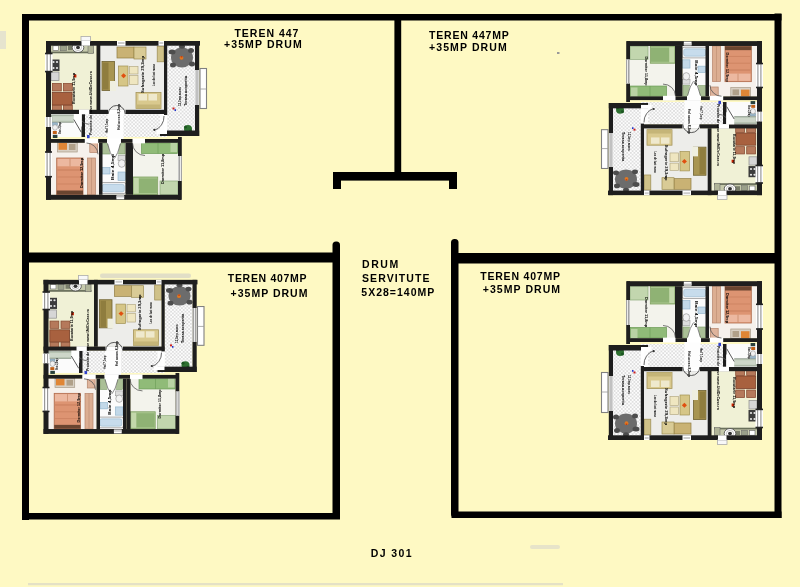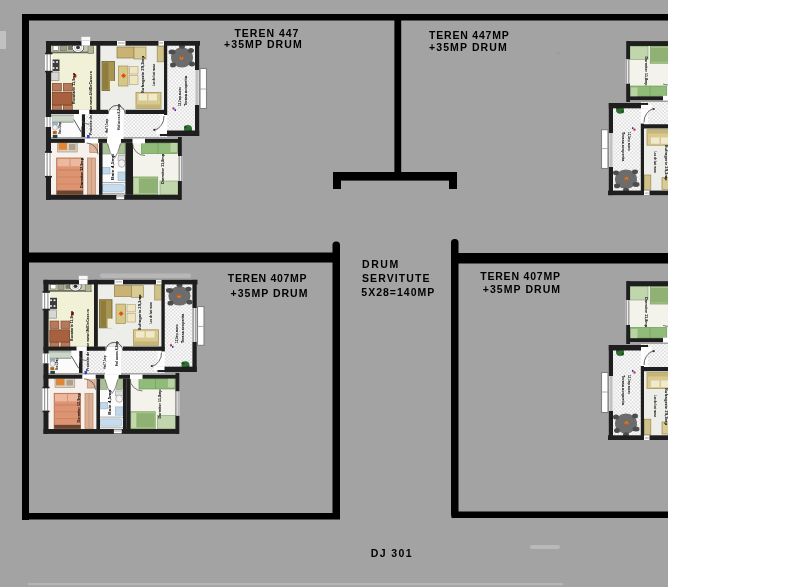--- a/index.html
+++ b/index.html
@@ -1,16 +1,16 @@
 <!DOCTYPE html>
 <html><head>
 <meta charset="utf-8">
 <style>
   html,body{margin:0;padding:0;background:#ffffff;}
-  #page{position:relative;width:668px;height:587px;background:#a3a3a3;overflow:hidden;
+  #page{position:relative;width:800px;height:587px;background:#fef9c3;overflow:hidden;
         font-family:"Liberation Sans", sans-serif;}
   svg text{font-family:"Liberation Sans", sans-serif;font-weight:bold;fill:#000;}
 </style>
 </head>
 <body>
 <div id="page">
 <svg width="800" height="587" viewBox="0 0 800 587">
   <defs>
 
     <pattern id="chk" width="3.6" height="3.6" patternUnits="userSpaceOnUse">

